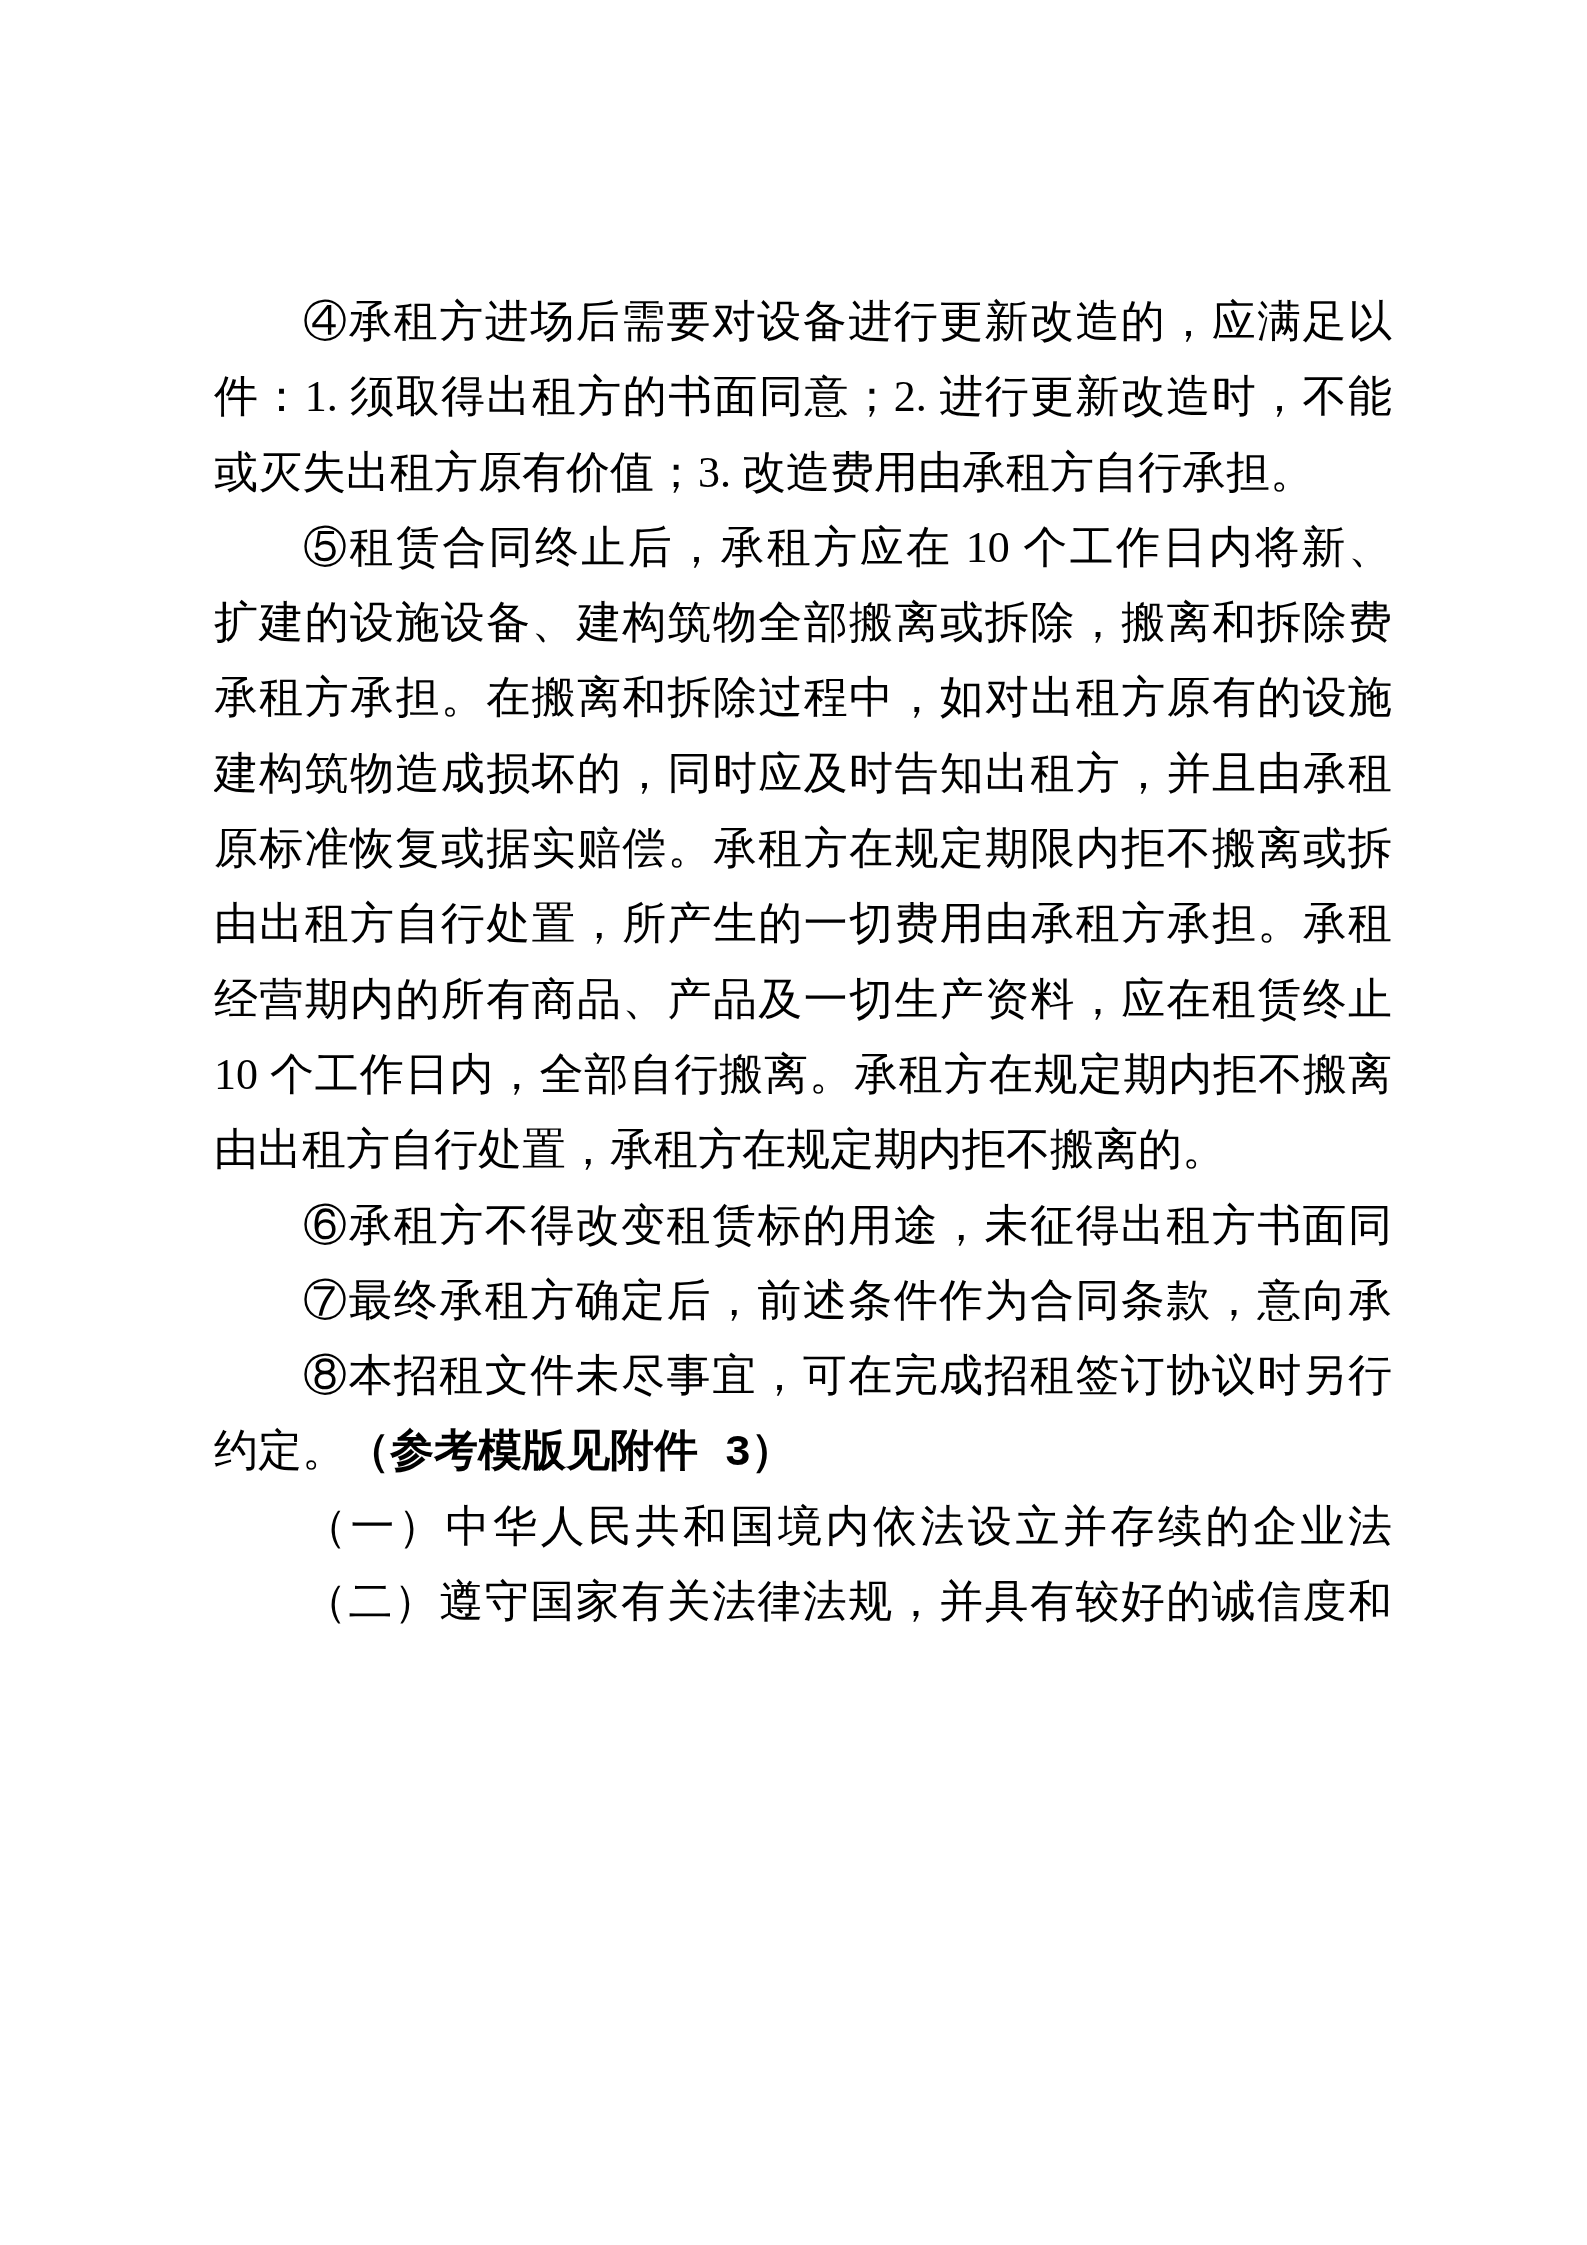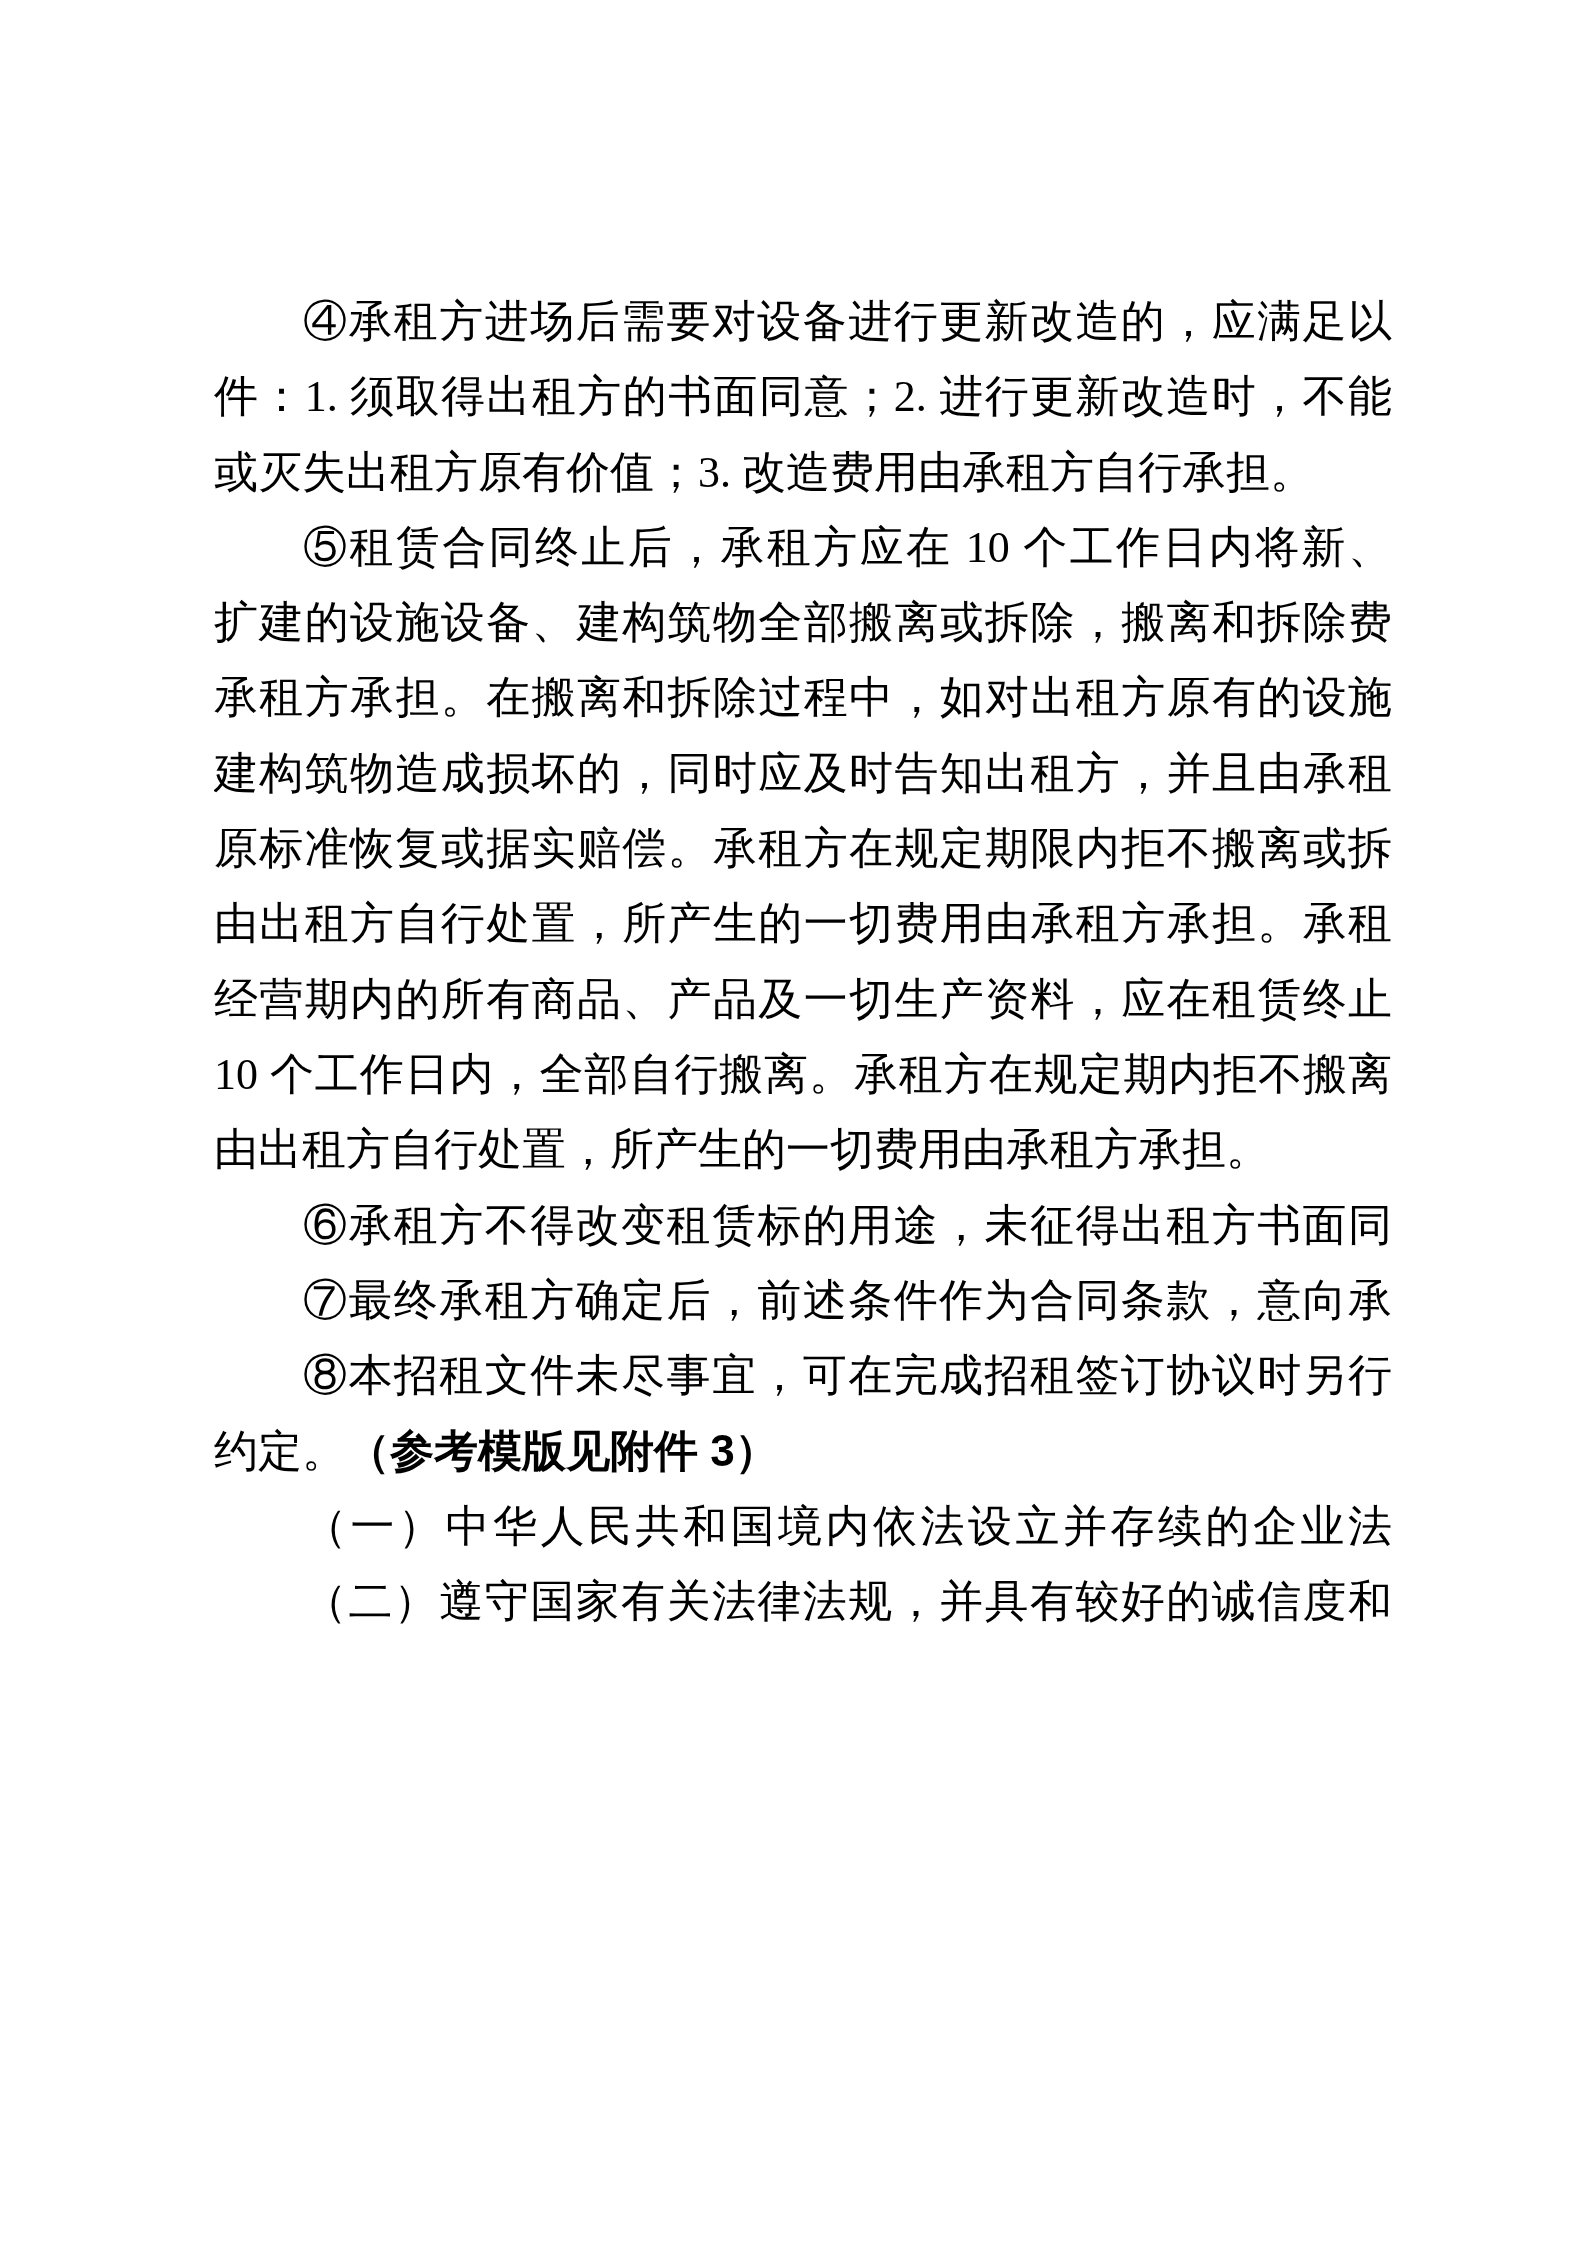--- a/index.html
+++ b/index.html
@@ -33,21 +33,21 @@
   }
   .line.flow { white-space: normal; }
   .line.plain {
     text-align: center;
     text-align-last: left;
     white-space: normal;
   }
   .line.indent { text-indent: 89px; }
   .heading-text, .bold {
     font-weight: 700;
-    font-family: Liberation Sans, sans-serif;
+    font-family: Liberation Mono, monospace;
   }
 </style>
 </head>
 <body>
 
 <div class="page">
   <div class="doc">
 
     <div>
       <div class="line flow indent">④承租方进场后需要对设备进行更新改造的，应满足以下条</div>
@@ -57,21 +57,21 @@
 
     <div>
       <div class="line flow indent">⑤租赁合同终止后，承租方应在 10 个工作日内将新、改、</div>
       <div class="line flow">扩建的设施设备、建构筑物全部搬离或拆除，搬离和拆除费用由</div>
       <div class="line flow">承租方承担。在搬离和拆除过程中，如对出租方原有的设施设备、</div>
       <div class="line flow">建构筑物造成损坏的，同时应及时告知出租方，并且由承租方按</div>
       <div class="line flow">原标准恢复或据实赔偿。承租方在规定期限内拒不搬离或拆除的，</div>
       <div class="line flow">由出租方自行处置，所产生的一切费用由承租方承担。承租方在</div>
       <div class="line flow">经营期内的所有商品、产品及一切生产资料，应在租赁终止后</div>
       <div class="line flow">10 个工作日内，全部自行搬离。承租方在规定期内拒不搬离的，</div>
-      <div class="line plain">由出租方自行处置，所产生的一切费用由承租方承担。</div>
+      <div class="line plain">由出租方自行处置，承租方在规定期内拒不搬离的。</div>
     </div>
 
     <div>
       <div class="line flow indent">⑥承租方不得改变租赁标的用途，未征得出租方书面同意前</div>
     </div>
 
     <div>
       <div class="line flow indent">⑦最终承租方确定后，前述条件作为合同条款，意向承租方</div>
     </div>
 

